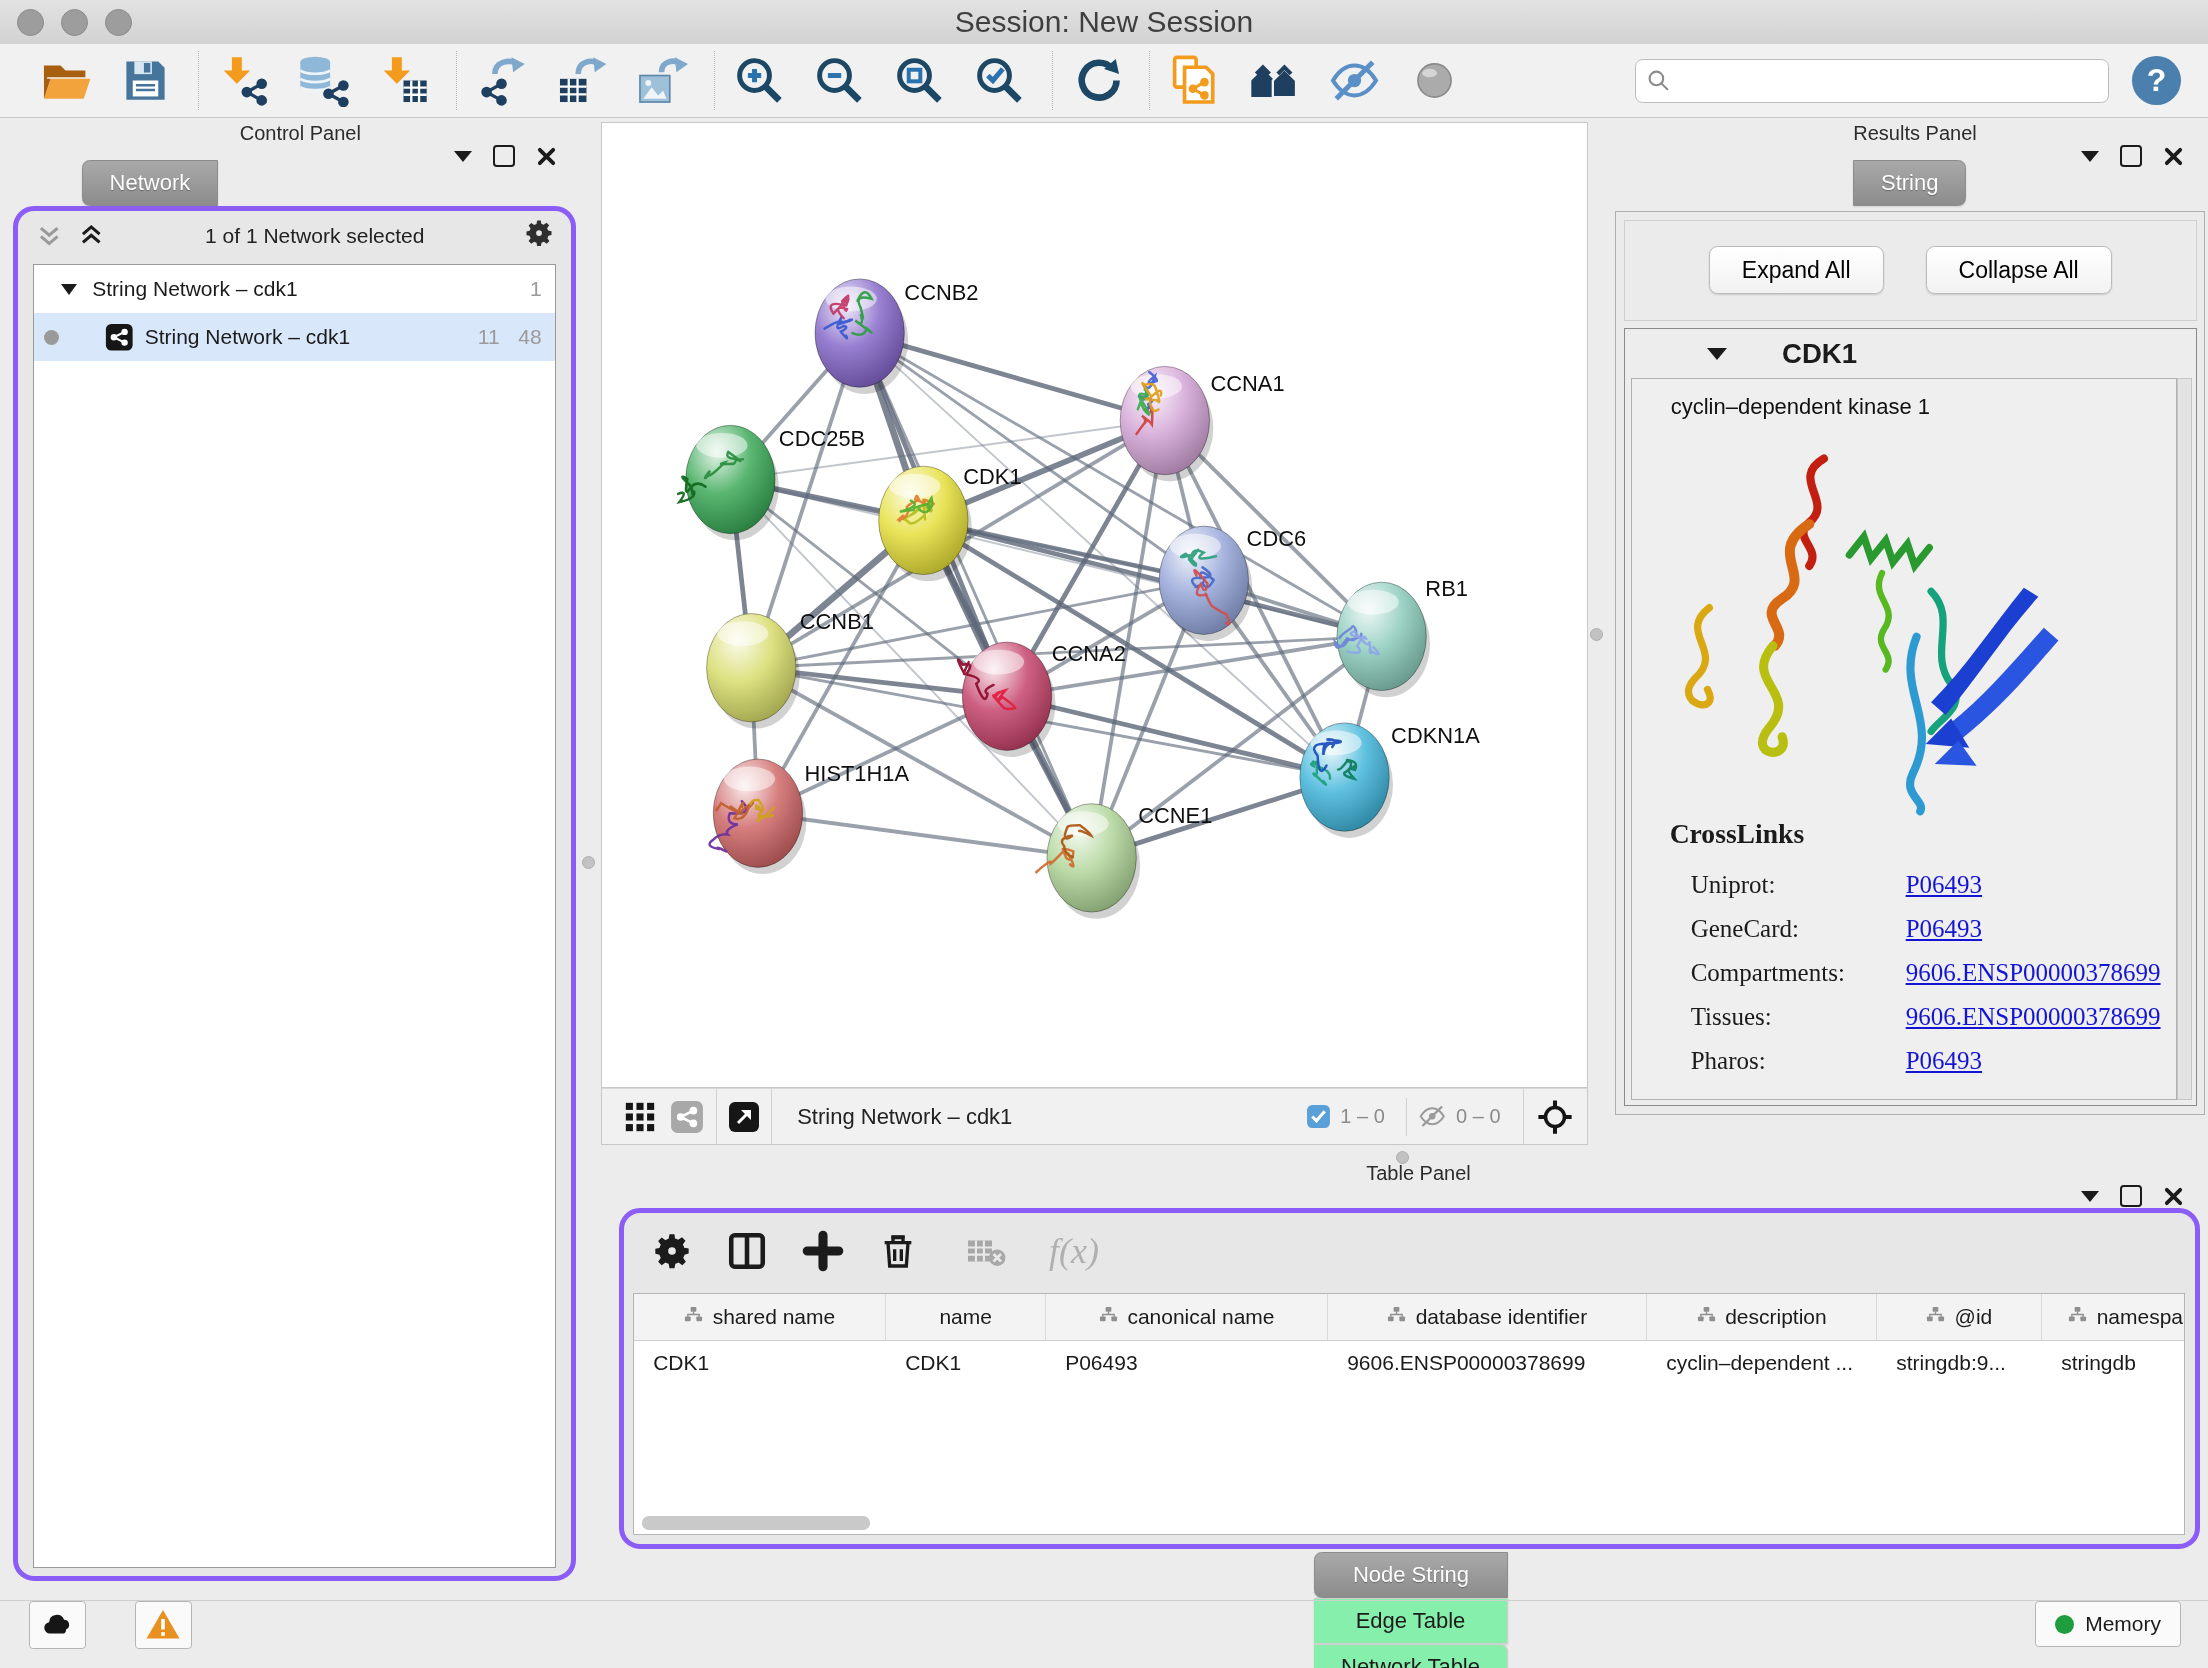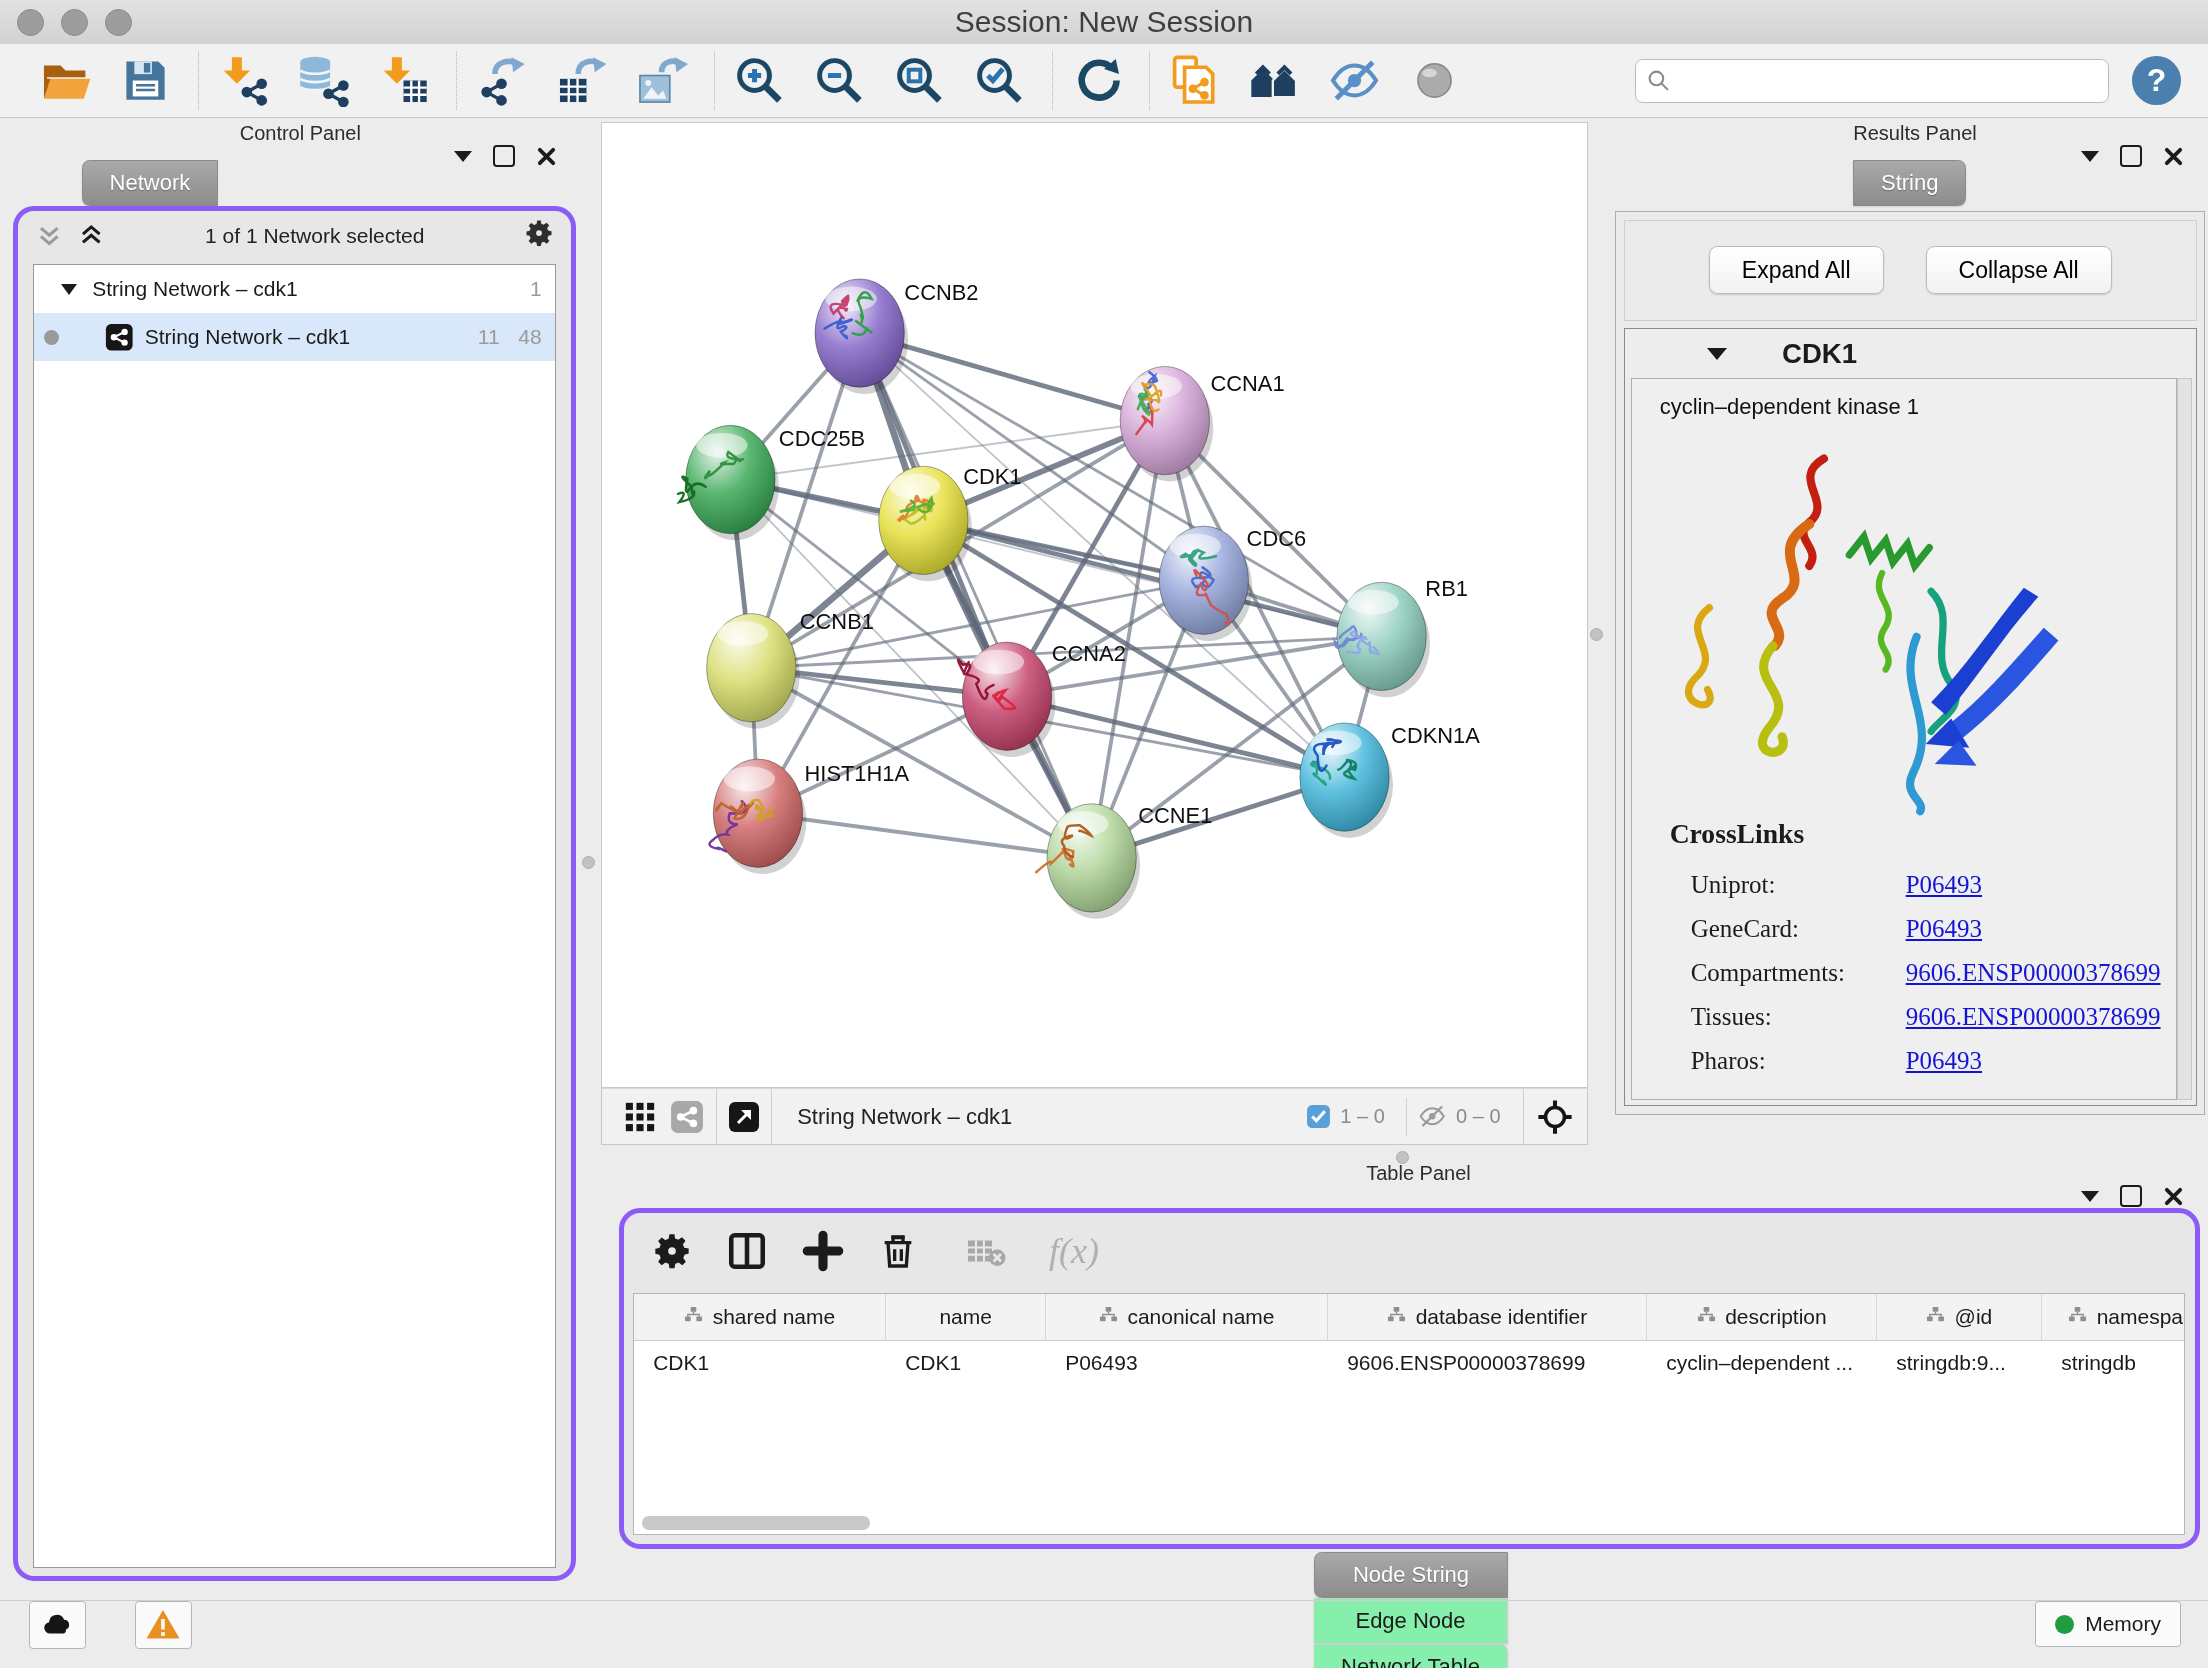--- a/index.html
+++ b/index.html
@@ -53,21 +53,21 @@
   
   #results-panel{left:1604px;top:122px;width:605px;height:993px;}
   #rp-tab{position:absolute;left:249px;top:38px;}
   .rp-box{position:absolute;left:11.4px;right:3.8px;top:89px;bottom:0;background:#ebebeb;border:1px solid #aeaeae;}
   .rp-buttons{margin:7.6px;height:99px;border:1px solid #cfcfcf;display:flex;gap:42px;align-items:center;justify-content:center;}
   .btn{background:linear-gradient(#ffffff,#f2f2f2);border:1px solid #bbb;border-radius:8.6px;height:48px;
        padding:0 32px;font-size:23px;display:flex;align-items:center;box-shadow:0 1px 1.9px rgba(0,0,0,.15);}
   .rp-entry{position:absolute;left:7.6px;right:7.6px;top:116px;bottom:7.6px;border:1px solid #8a8a8a;background:#ededed;}
   .entry-head{height:49px;display:flex;align-items:center;}
   .entry-body{position:absolute;left:5.7px;right:19px;top:49px;bottom:5.7px;border:1px solid #b0b0b0;background:#efefef;overflow:hidden;}
-  .desc{font-size:22px;margin:15px 0 0 28px;color:#111;}
+  .desc{font-size:22px;margin:15px 0 0 39px;color:#111;}
   .xlinks{position:absolute;top:439px;left:38px;right:15px;font-family:"Liberation Serif",serif;}
   .xl-title{font-size:27.6px;font-weight:bold;margin-bottom:13.3px;}
   .xl-row{display:flex;height:44px;align-items:center;font-size:25px;}
   .xl-row .lbl{width:215px;flex:none;padding-left:21px;}
   .xl-row a{color:#1414d4;text-decoration:underline;}
   .vtrack{position:absolute;right:3.8px;top:49px;bottom:5.7px;width:12.4px;background:#e3e3e3;border:1px solid #c6c6c6;}
   
   #table-panel{left:613px;top:1162px;width:1596px;height:439px;}
   .tp-box{position:absolute;left:5.7px;right:9.5px;top:46px;height:331px;}
   .tp-toolbar{height:76px;display:flex;align-items:center;padding-left:28.5px;gap:34px;}
@@ -772,21 +772,21 @@
             <div class="td" style="width: 230px;">cyclin–dependent ...</div>
             <div class="td" style="width: 165px;">stringdb:9...</div>
             <div class="td" style="width: 190px;">stringdb</div>
           </div>
         </div>
       <div class="hscroll"></div>
     </div>
   </div>
   <div id="tp-tabs" class="tabs">
       <div class="tab sel">Node String</div>
-      <div class="tab">Edge Node</div>
+      <div class="tab">Edge Table</div>
       <div class="tab">Network Table</div>
     </div>
 </div>
 
 <div id="bottom-bar" class="abs">
   <div class="bbtn" style="margin-left:28.5px">
     <svg width="34" height="34" viewBox="0 0 24 24">
         <path fill="#161616" d="M7 18a4 4 0 01-.6-7.95A5.5 5.5 0 0117 8.3a3.6 3.6 0 011.4 6.9A3 3 0 0117 18z"></path>
       </svg>
   </div>

